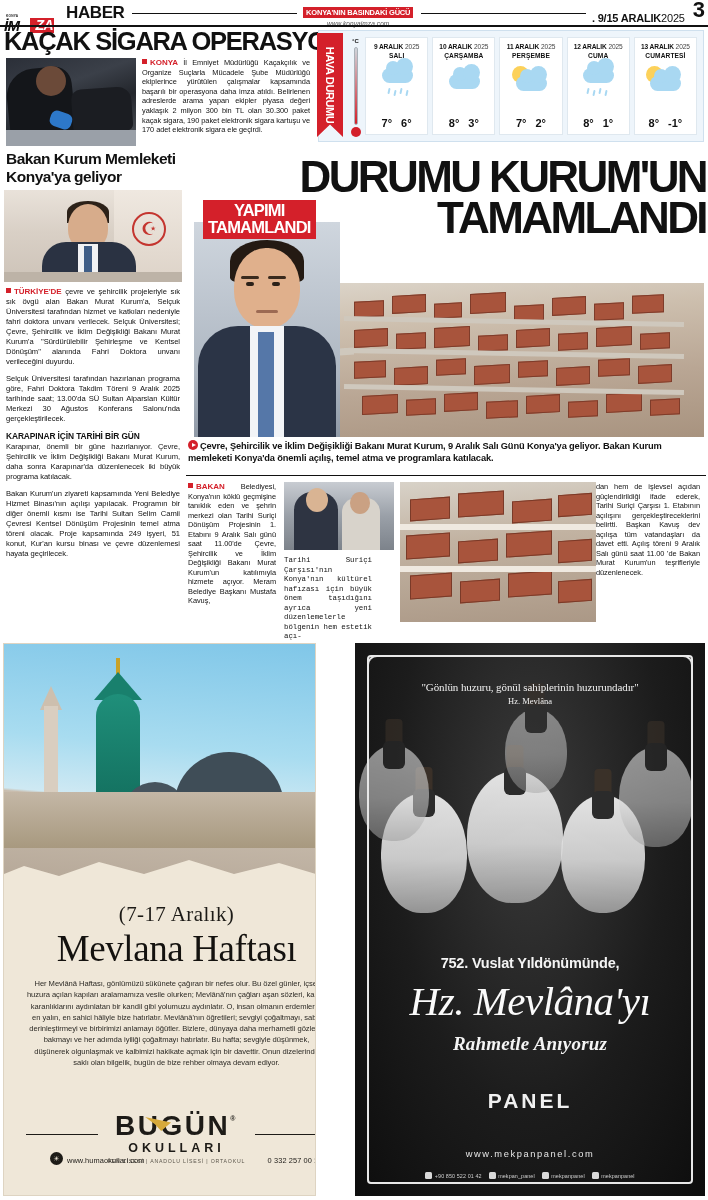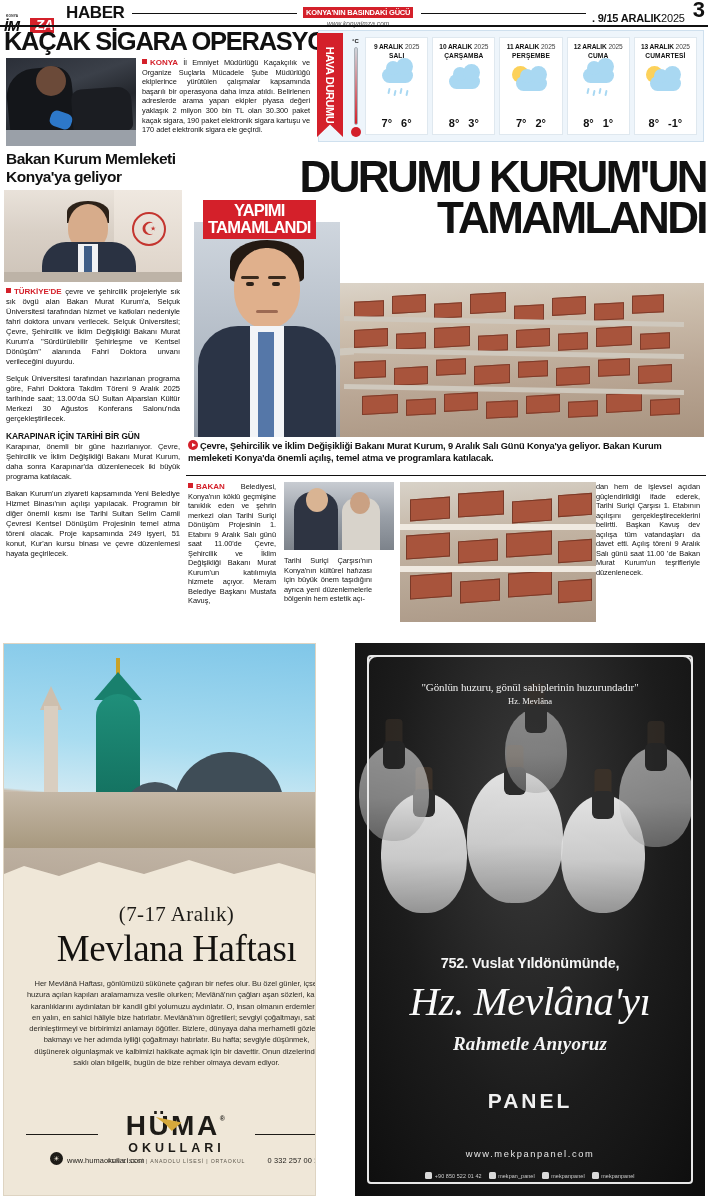--- a/index.html
+++ b/index.html
@@ -325,21 +325,21 @@
   }
   .hrline {
     position:absolute; left:186px; top:475px; width:520px; height:1px; background:#111;
   }
 
   
   .bcol { position:absolute; top:482px; font-size:7.4px; line-height:9.5px;
           color:#111; text-align:justify; letter-spacing:-.05px; }
   .bcol p { margin-bottom:6px; }
   .bc1 { left:188px; width:88px; }
-  .bc2 { left:284px; width:88px; }
+  .bc2 { left:284px; width:88px;font-family:Liberation Mono, monospace; }
   .bc3 { left:596px; width:104px; }
   .midphoto1 {
     position:absolute; left:284px; top:482px; width:110px; height:68px;
     overflow:hidden;
     background:linear-gradient(180deg,#c8ccd2 0%,#9aa0a8 50%,#7d838b 100%);
   }
   .midphoto1 .m-a {
     position:absolute; left:10px; top:10px; width:44px; height:58px;
     background:#2e3442; border-radius:18px 18px 0 0;
   }
@@ -802,21 +802,21 @@
     <span class="al-wall"></span>
   </div>
   <div class="al-paper"></div>
   <div class="al-dates">(7-17 Aralık)</div>
   <div class="al-title">Mevlana Haftası</div>
   <div class="al-text">Her Mevlânâ Haftası, gönlümüzü sükûnete çağıran bir nefes olur. Bu özel günler, içsel huzura açılan kapıları aralamamıza vesile olurken; Mevlânâ'nın çağları aşan sözleri, kalbin karanlıklarını aydınlatan bir kandil gibi yolumuzu aydınlatır. O, insan olmanın erdemlerini en yalın, en sahici hâliyle bize hatırlatır. Mevlânâ'nın öğretileri; sevgiyi çoğaltmayı, sabrı derinleştirmeyi ve birbirimizi anlamayı öğütler. Bizlere, dünyaya daha merhametli gözlerle bakmayı ve her adımda iyiliği çoğaltmayı hatırlatır. Bu hafta; sevgiyle düşünmek, düşünerek olgunlaşmak ve kalbimizi hakikate açmak için bir davettir. Onun dizelerinde saklı olan bilgelik, bugün de bize rehber olmaya devam ediyor.</div>
 
   <div class="huma-row">
     <span class="huma-rule"></span>
     <span class="huma-mid">
-      <span class="huma-word"><span>HÜMA</span><span class="reg">®</span><span class="huma-swoosh"></span></span>
+      <span class="huma-word"><span>BUGÜN</span><span class="reg">®</span><span class="huma-swoosh"></span></span>
       <span class="huma-sub" style="display:block">OKULLARI</span>
       <span class="huma-sub2" style="display:block">FEN LİSESİ  |  ANADOLU LİSESİ  |  ORTAOKUL</span>
     </span>
     <span class="huma-rule"></span>
   </div>
 
   <div class="huma-contact">
     <span class="hc-item">
       <span class="hc-dot">☀</span>
       <span class="hc-txt">www.humaokullari.com</span>

